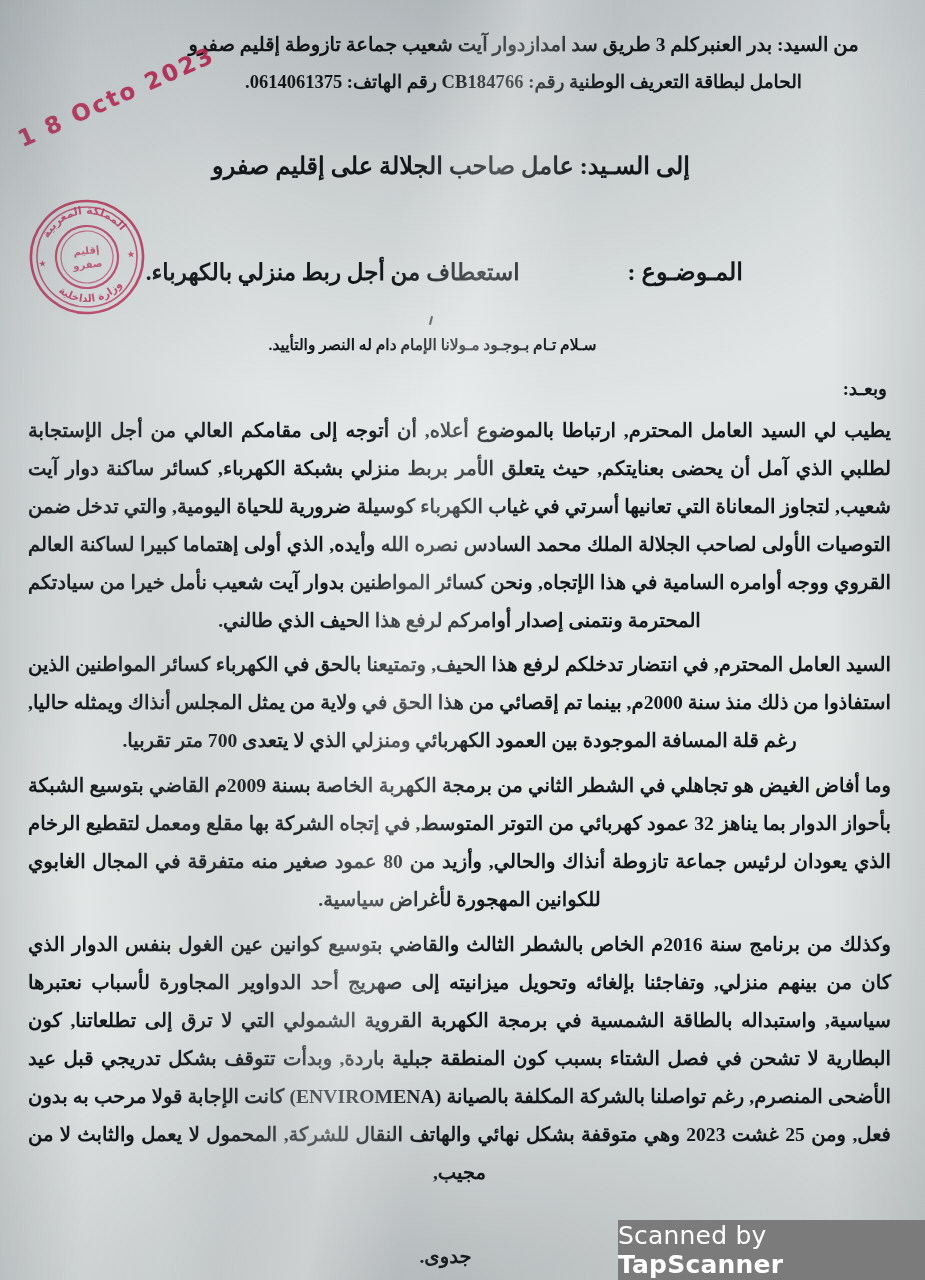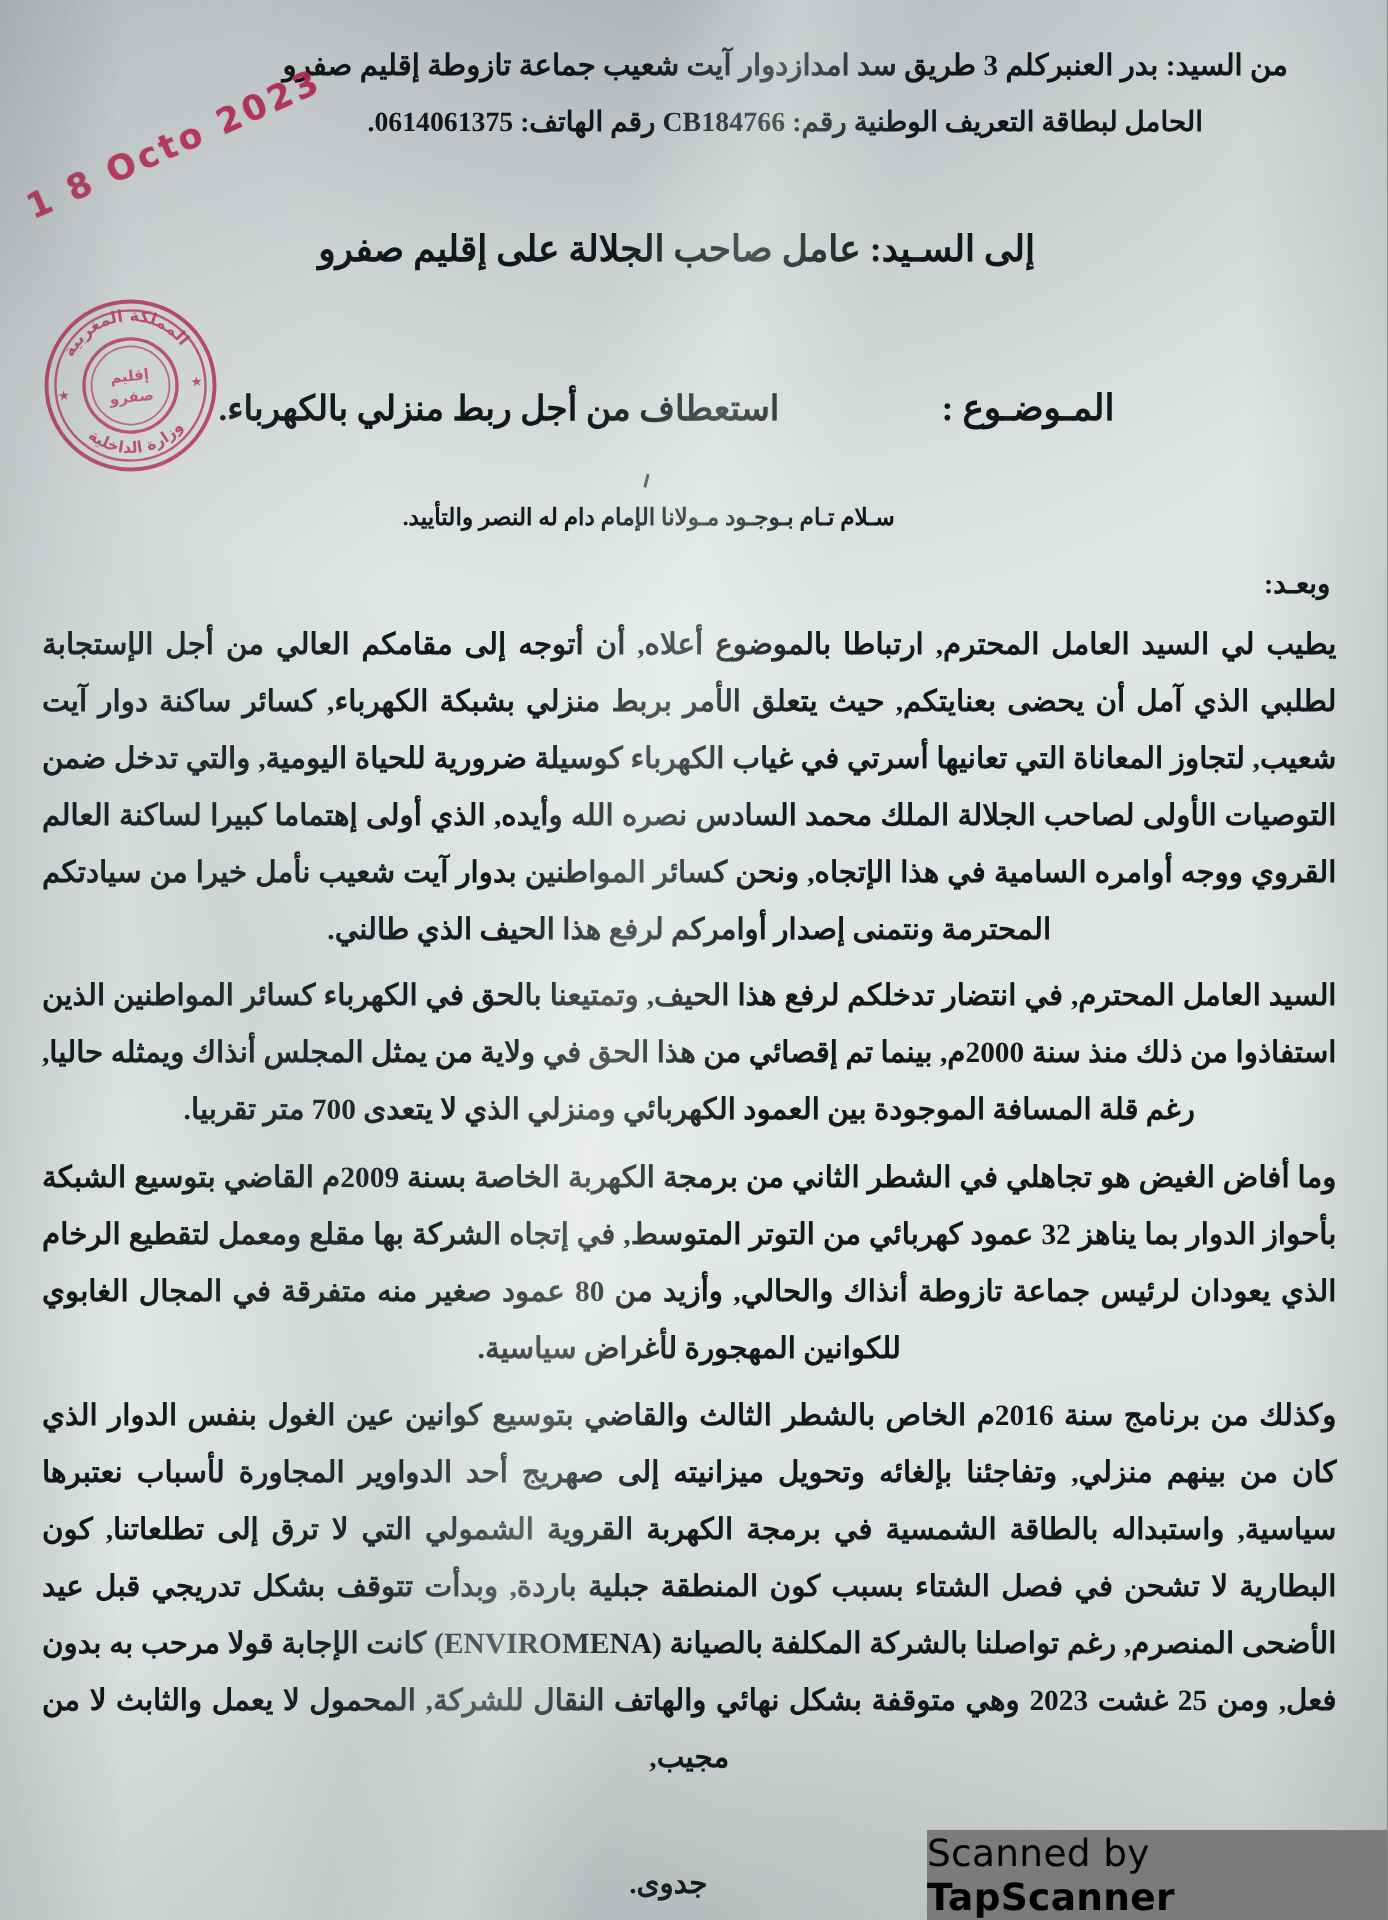--- a/index.html
+++ b/index.html
@@ -179,21 +179,21 @@
     height: 60px;
     background: #7b7b7b;
     display: flex;
     align-items: center;
     justify-content: center;
     direction: ltr;
   }
   .watermark .wm-text {
     font-family: "DejaVu Sans", sans-serif;
     font-size: 25px;
-    color: #000000;
+    color: #ffffff;
     letter-spacing: .2px;
   }
   .watermark .wm-text b { font-weight: 700; }
 
   .last-line {
     position: absolute;
     bottom: 12px;
     right: 34px;
     left: 0;
     text-align: center;

